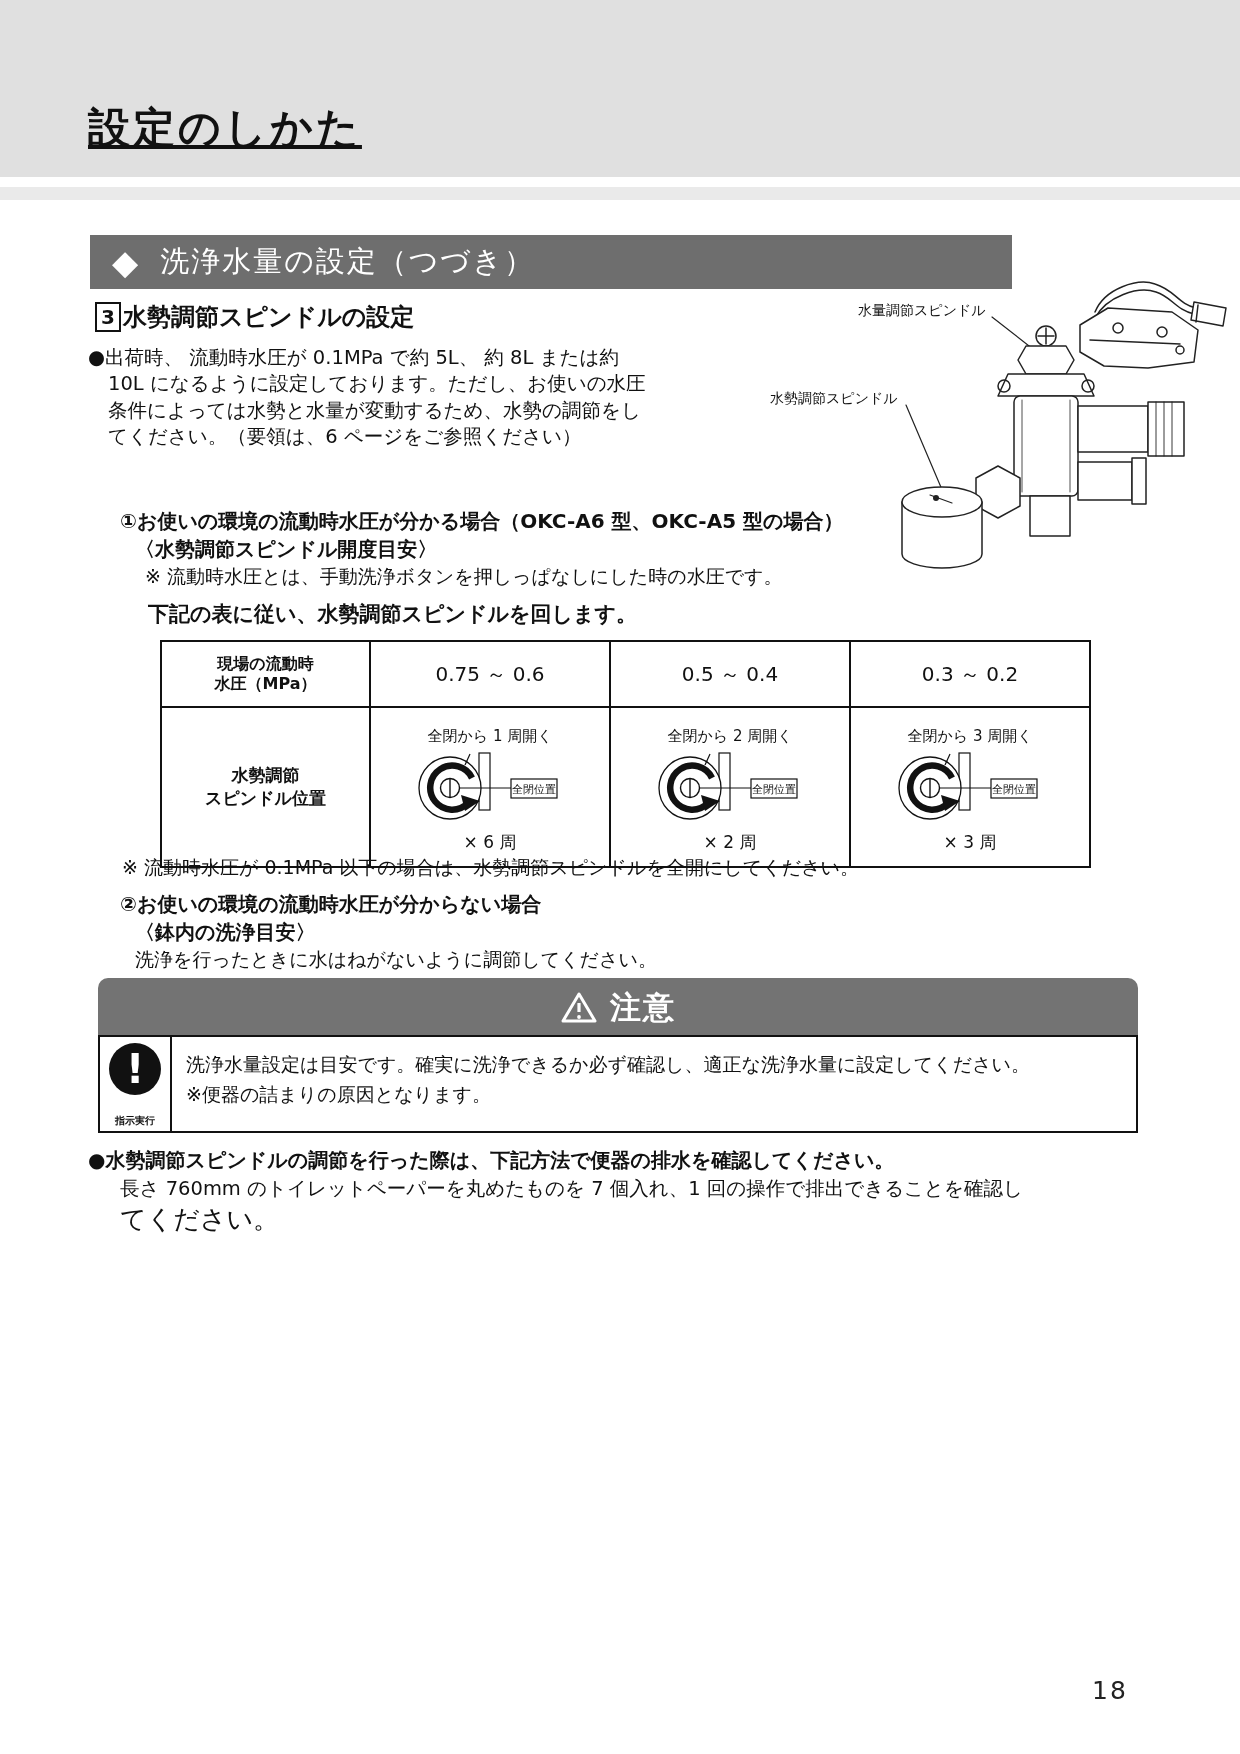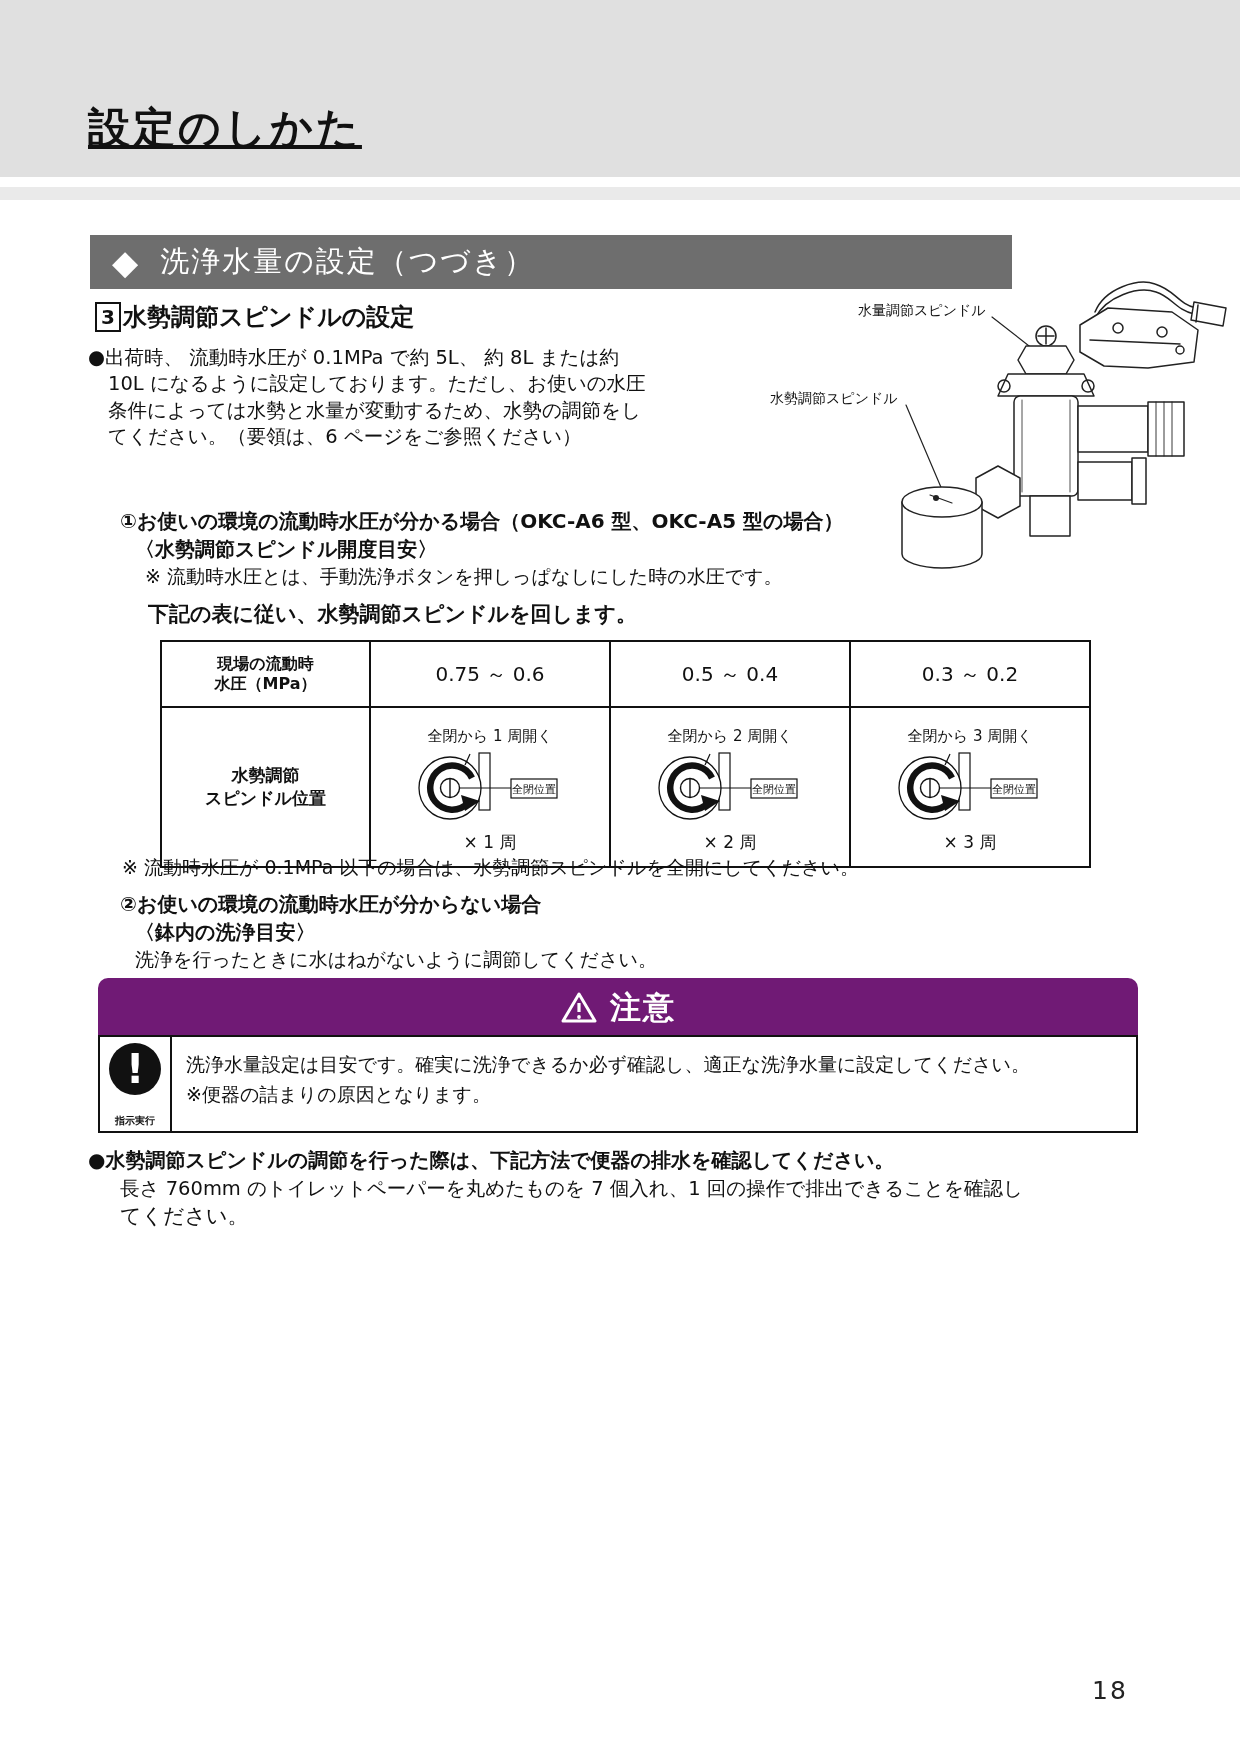--- a/index.html
+++ b/index.html
@@ -42,33 +42,33 @@
   .brow{height:142px;}
   .hcell{font-size:16px;font-weight:bold;line-height:20px;}
   .pcell{font-size:20px;}
   .rowlabel{font-size:17px;font-weight:bold;line-height:23px;}
   .dialcell{vertical-align:top;}
   .turns-text{font-size:15px;margin-top:7px;}
   .turns{font-size:17px;margin-top:1px;}
   .dial-wrap{margin-top:2px;height:82px;}
 
   
-  .caution-header{left:98px;top:978px;width:1040px;height:60px;background:#701a75;
+  .caution-header{left:98px;top:978px;width:1040px;height:60px;background:#737373;
      border-radius:10px 10px 0 0;color:#fff;display:flex;align-items:center;justify-content:center;}
   .caution-header .ctitle{font-size:31px;font-weight:bold;margin-left:12px;letter-spacing:2px;}
   .caution-body{left:98px;top:1035px;width:1036px;height:94px;background:#fff;border:2px solid #111;display:flex;}
   .cicon-cell{width:70px;border-right:2px solid #111;position:relative;}
   .cicon{position:absolute;left:9px;top:6px;width:52px;height:52px;border-radius:50%;background:#111;
          color:#fff;font-size:40px;font-weight:bold;display:flex;align-items:center;justify-content:center;}
   .cicon-label{position:absolute;left:0;bottom:3px;width:70px;text-align:center;font-size:10px;font-weight:bold;}
   .ctext{padding:12px 0 0 14px;font-size:19px;line-height:30px;white-space:nowrap;}
 
   .foot-bold{left:88px;top:1147px;font-size:20px;font-weight:bold;white-space:nowrap;}
   .foot-l1{left:120px;top:1175px;font-size:19.5px;white-space:nowrap;}
-  .foot-l2{left:120px;top:1202px;font-size:21px;white-space:nowrap;}
+  .foot-l2{left:120px;top:1202px;font-size:26px;white-space:nowrap;}
 
   .pagenum{left:1085px;top:1676px;font-size:25px;letter-spacing:2px;color:#222;margin-left:7px;}
   svg{display:block;}
 </style>
 </head>
 <body>
 
 <div class="page">
 
   <div class="abs band-top"></div>
@@ -176,21 +176,21 @@
               <polygon points="55,63 70,53 51,47" fill="#111" stroke="none"></polygon>
               <line x1="60" y1="6" x2="55" y2="17" stroke-width="1.2"></line>
               <circle cx="40" cy="40" r="9.5" stroke-width="1.4" fill="#fff"></circle>
               <line x1="40" y1="30.5" x2="40" y2="49.5" stroke-width="1.4"></line>
               <line x1="49" y1="40" x2="101" y2="40" stroke-width="1"></line>
               <rect x="101" y="31" width="46" height="19" stroke-width="1.2" fill="#fff"></rect>
               <text x="124" y="45" font-size="11" text-anchor="middle" fill="#111" stroke="none">全閉位置</text>
             </g>
           </svg>
         </div>
-        <div class="turns">× 1 周</div>
+        <div class="turns">× 6 周</div>
       </td>
 
       <td class="dialcell">
         <div class="turns-text">全閉から 2 周開く</div>
         <div class="dial-wrap">
           <svg width="160" height="82" viewBox="0 0 160 82" style="margin:0 auto;">
             <g stroke="#111" fill="none">
               <rect x="69" y="5" width="11" height="57" stroke-width="1.2" fill="#fff"></rect>
               <circle cx="40" cy="40" r="31" stroke-width="1.3" fill="#fff"></circle>
               <path d="M62,30 A22,22 0 1 0 58,55" stroke-width="6.5"></path>

